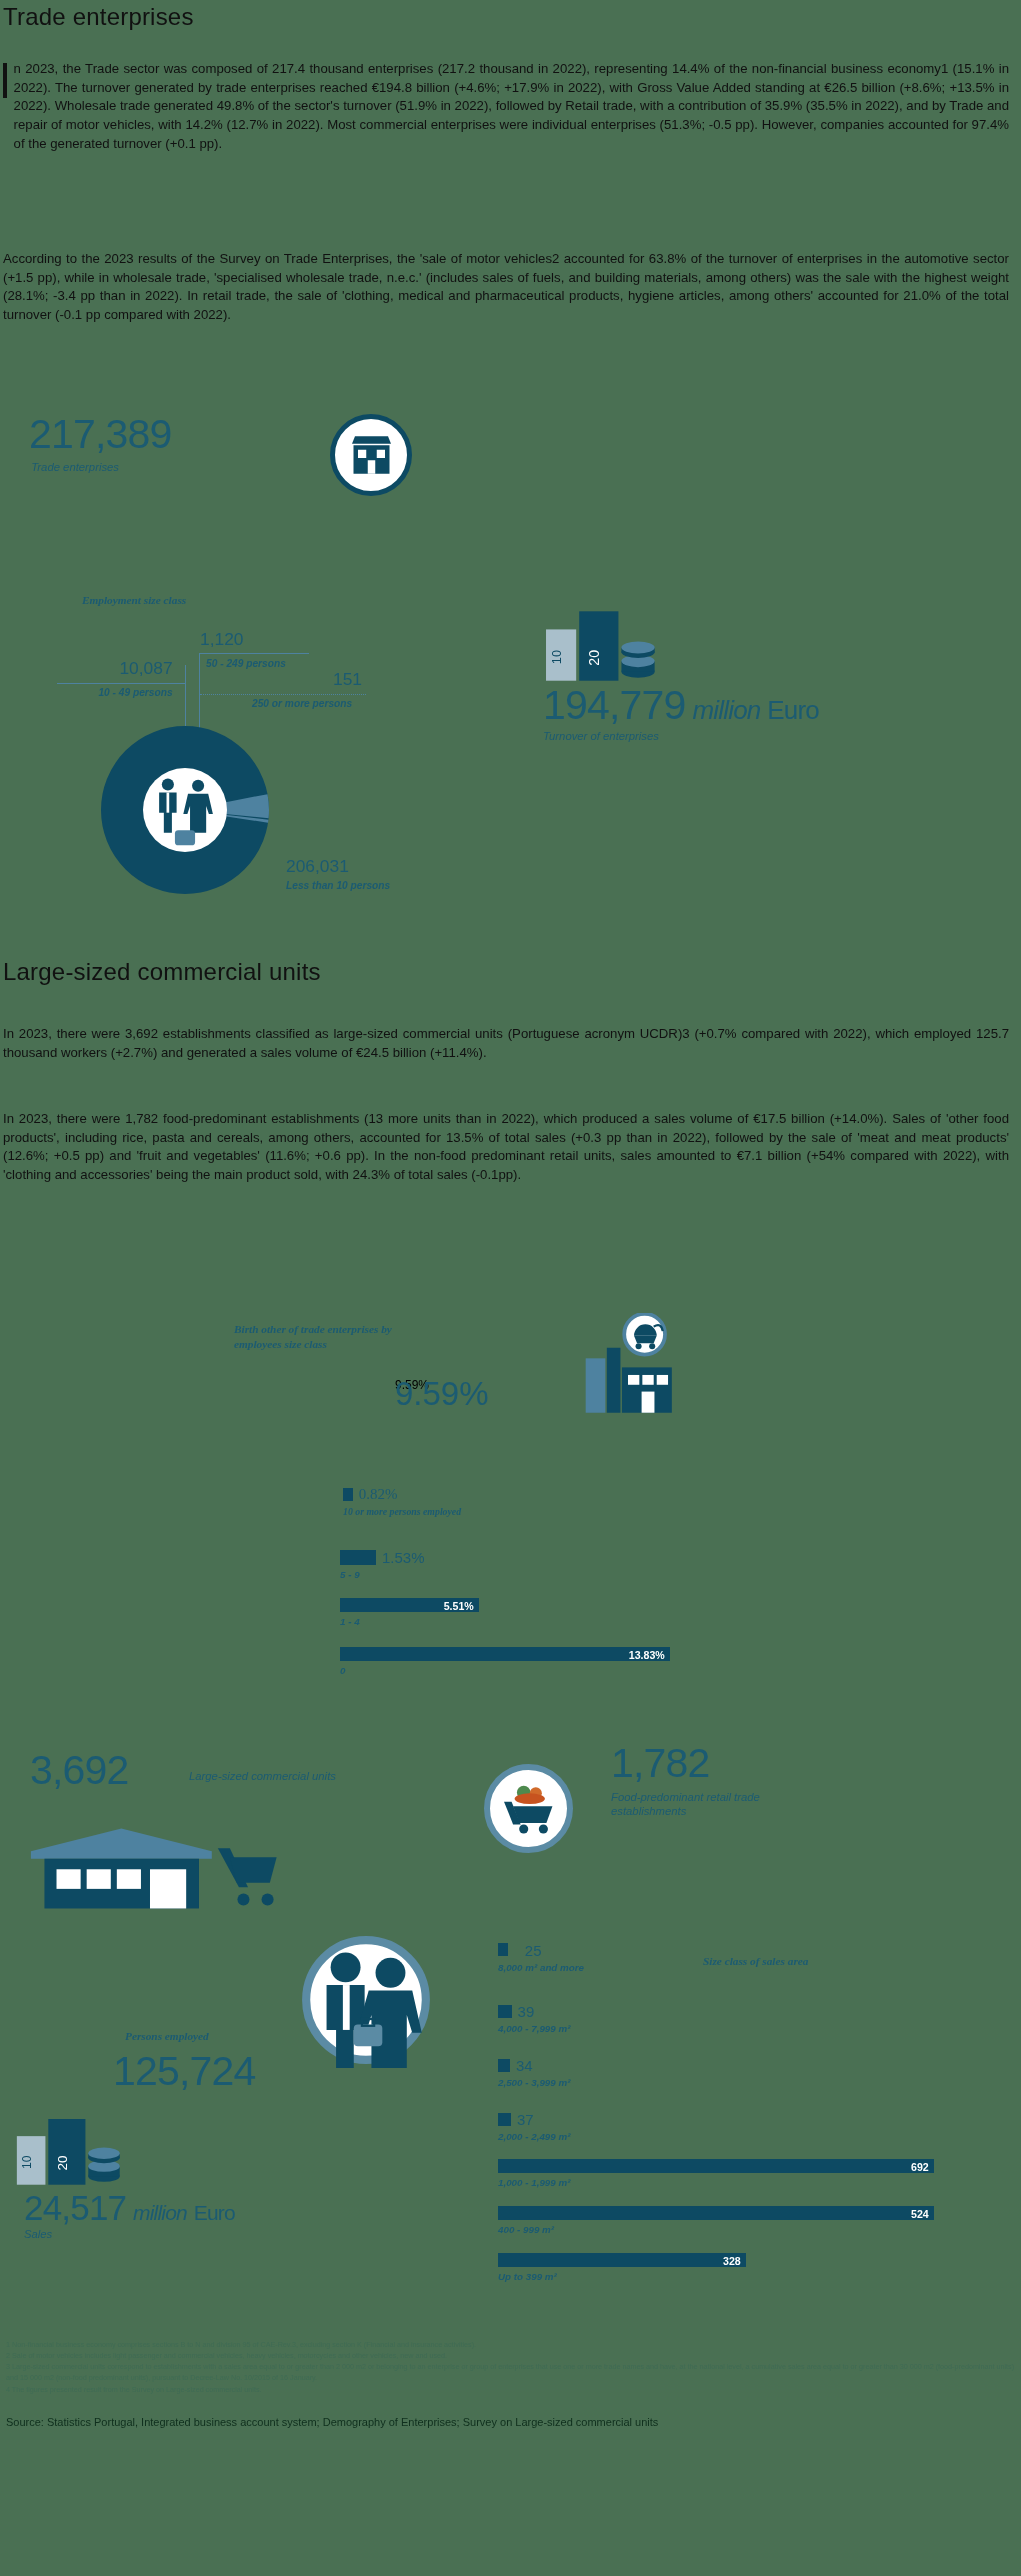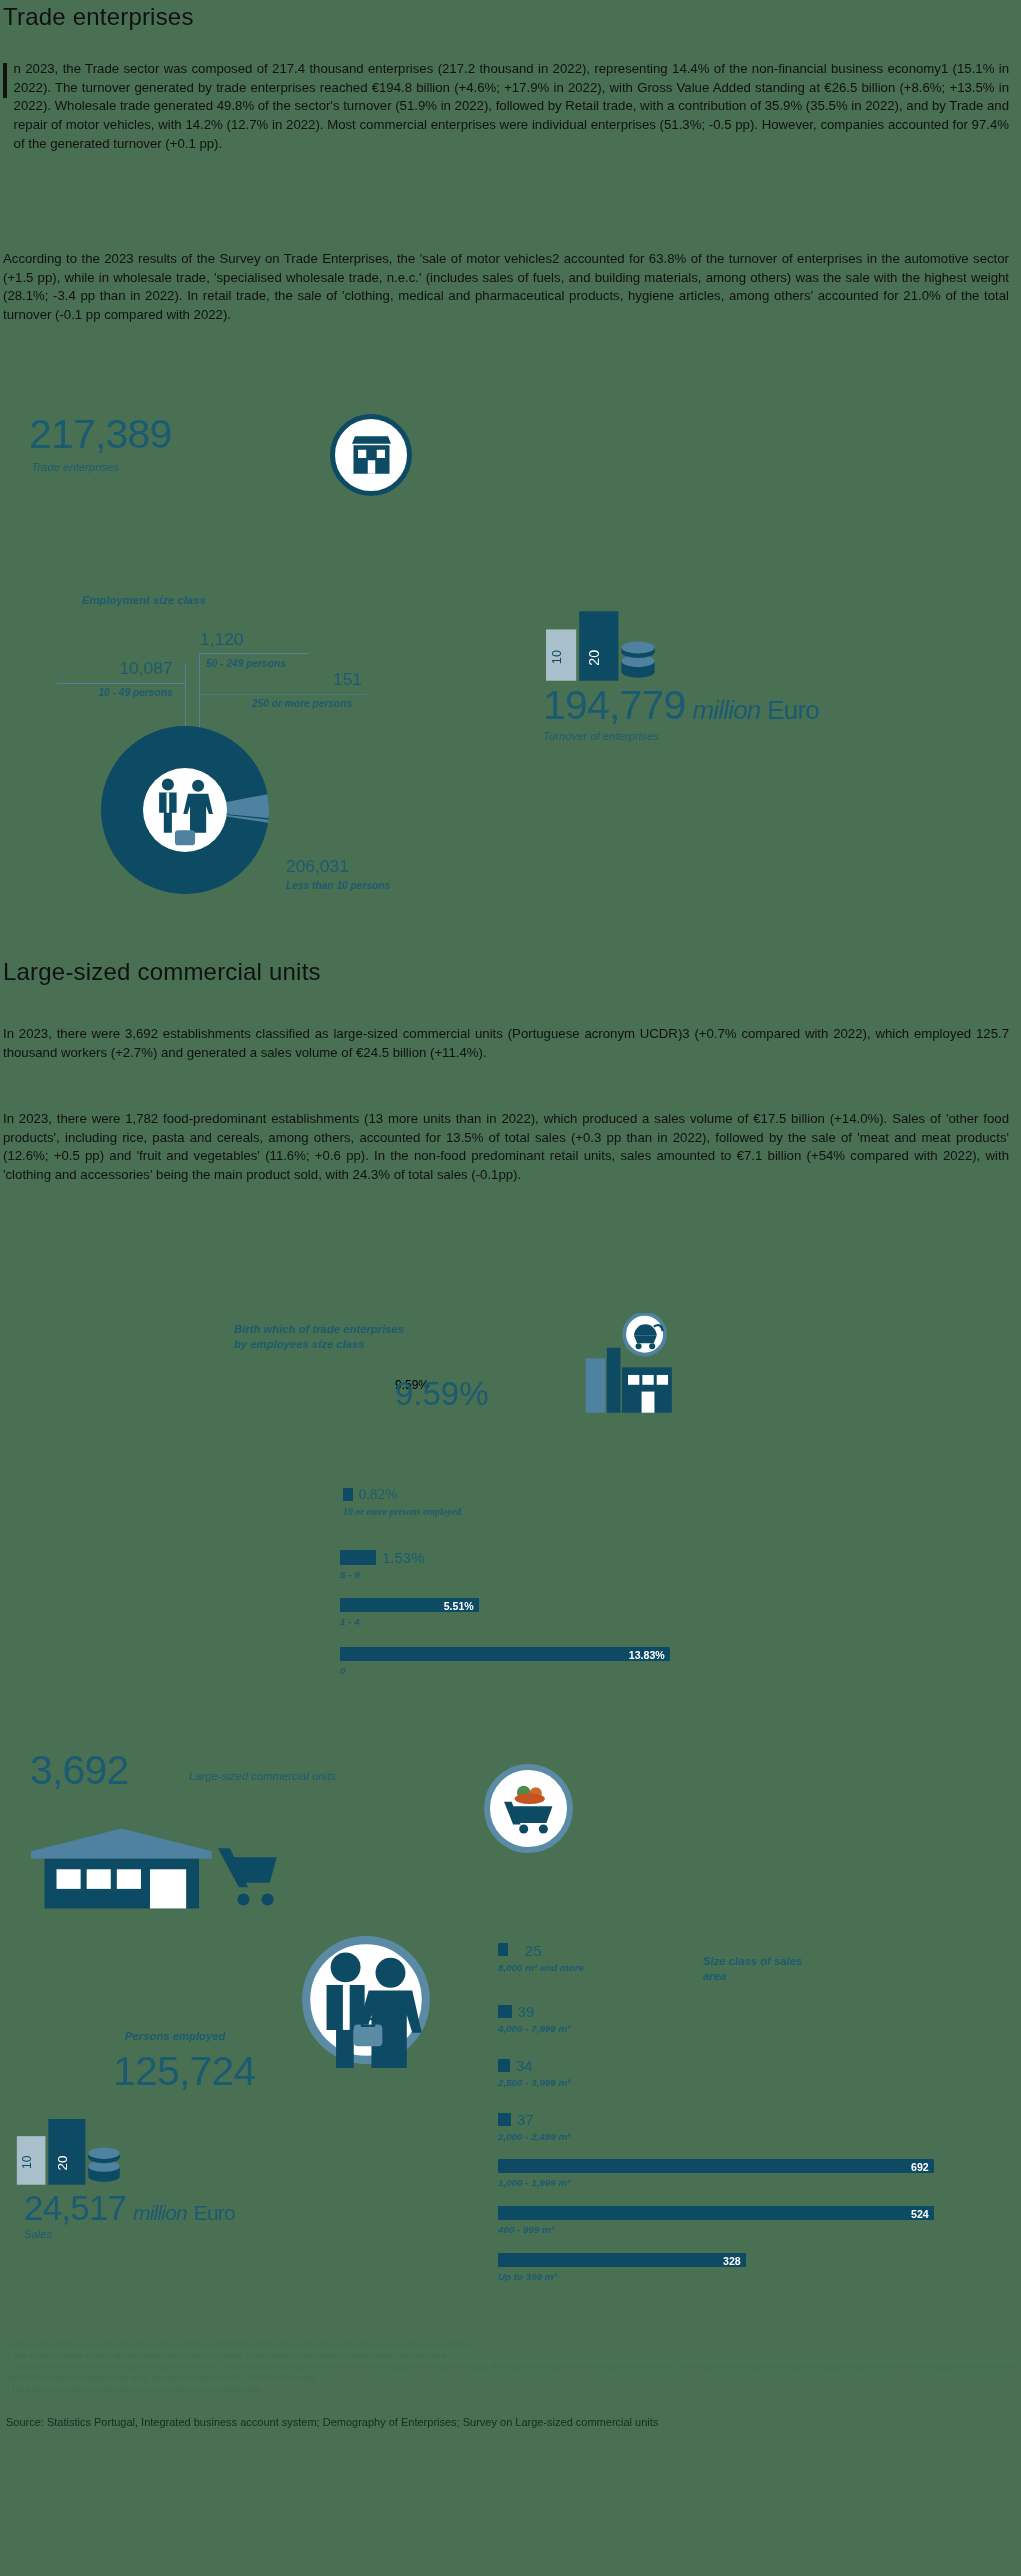--- a/index.html
+++ b/index.html
@@ -44,21 +44,21 @@
     letter-spacing: -0.8px;
     line-height: 1;
   }
   .big-num.sm { font-size: 35px; }
   .cap {
     color: #1b5b72;
     font-style: italic;
     font-size: 11.3px;
     line-height: 1.25;
   }
-  .cap.b { font-weight: bold; }
+  .cap.b { font-weight: bold; font-family: Liberation Serif, serif; }
   .lbl-num {
     color: #1b5b72;
     font-size: 17.4px;
     line-height: 1;
   }
   .lbl-num.sm { font-size: 15px; }
   .mini {
     color: #1b5b72;
     font-style: italic;
     font-size: 10.2px;
@@ -226,21 +226,21 @@
 
   <div class="abs sec-title" style="left:3px; top:958px;">Large-sized commercial units</div>
 
   <div class="abs" style="left:3px; top:1025px; width:1006px;">
     <div class="para">In 2023, there were 3,692 establishments classified as large-sized commercial units (Portuguese acronym UCDR)3 (+0.7% compared with 2022), which employed 125.7 thousand workers (+2.7%) and generated a sales volume of €24.5 billion (+11.4%).</div>
   </div>
   <div class="abs" style="left:3px; top:1110px; width:1006px;">
     <div class="para">In 2023, there were 1,782 food-predominant establishments (13 more units than in 2022), which produced a sales volume of €17.5 billion (+14.0%). Sales of 'other food products', including rice, pasta and cereals, among others, accounted for 13.5% of total sales (+0.3 pp than in 2022), followed by the sale of 'meat and meat products' (12.6%; +0.5 pp) and 'fruit and vegetables' (11.6%; +0.6 pp). In the non-food predominant retail units, sales amounted to €7.1 billion (+54% compared with 2022), with 'clothing and accessories' being the main product sold, with 24.3% of total sales (-0.1pp).</div>
   </div>
 
-  <div class="abs cap b" style="left:234px; top:1322px; width:174px; line-height:1.3;">Birth which of trade enterprises by employees size class</div>
+  <div class="abs cap b" style="left:234px; top:1322px; width:174px; line-height:1.3;">Birth other of trade enterprises by employees size class</div>
 
   <div class="abs" style="left:395px; top:1378px;" style2="">9.59%</div>
   <div class="abs" style="left:395px; top:1375px; font-size:33px; color:#1b5b72;">9.59%</div>
 
   <div class="abs" style="left:575px; top:1313px;">
     <svg width="106" height="102" viewBox="0 0 140 135" aria-hidden="true">
       <circle cx="92" cy="28" r="27" fill="#fff" stroke="#4e82a0" stroke-width="5"></circle>
       <path d="M78 30 a15 15 0 0 1 30 0 z" fill="#0d4a63"></path>
       <path d="M78 30 h30 l-4 10 h-22 z" fill="#0d4a63"></path>
       <circle cx="84" cy="44" r="4" fill="#0d4a63"></circle>
@@ -312,20 +312,24 @@
     <svg width="56" height="53" viewBox="0 0 74 70" aria-hidden="true">
       <circle cx="30" cy="14" r="9" fill="#4e8a4e"></circle>
       <circle cx="46" cy="15" r="8" fill="#d06a2a"></circle>
       <ellipse cx="38" cy="22" rx="20" ry="7" fill="#c7531f"></ellipse>
       <path d="M4 26 h10 l12 30 h-10 z" fill="#0d4a63"></path>
       <path d="M16 32 h52 l-8 22 h-36 z" fill="#0d4a63"></path>
       <circle cx="30" cy="62" r="6" fill="#0d4a63"></circle>
       <circle cx="56" cy="62" r="6" fill="#0d4a63"></circle>
     </svg>
   </div>
+  <div class="abs" style="left:611px; top:1743px;">
+    <div class="big-num">1,782</div>
+    <div class="cap" style="margin-top:6px; width:163px;">Food-predominant retail trade establishments</div>
+  </div>
 
   <div class="abs" style="left:298px; top:1932px;">
     <svg width="136" height="136" viewBox="0 0 100 100" aria-hidden="true">
       <circle cx="50" cy="50" r="44" fill="#fff" stroke="#5b8ba4" stroke-width="6"></circle>
       <g fill="#0d4a63">
         <circle cx="35" cy="26" r="11"></circle>
         <path d="M21 39 h28 v33 h-8 v30 h-13 v-30 h-7 z"></path>
         <rect x="33" y="39" width="5" height="33" fill="#fff"></rect>
         <circle cx="68" cy="30" r="11"></circle>
         <path d="M52 43 h32 l7 31 h-7 l-4 -13 v44 h-26 v-44 l-4 13 h-7 z"></path>

